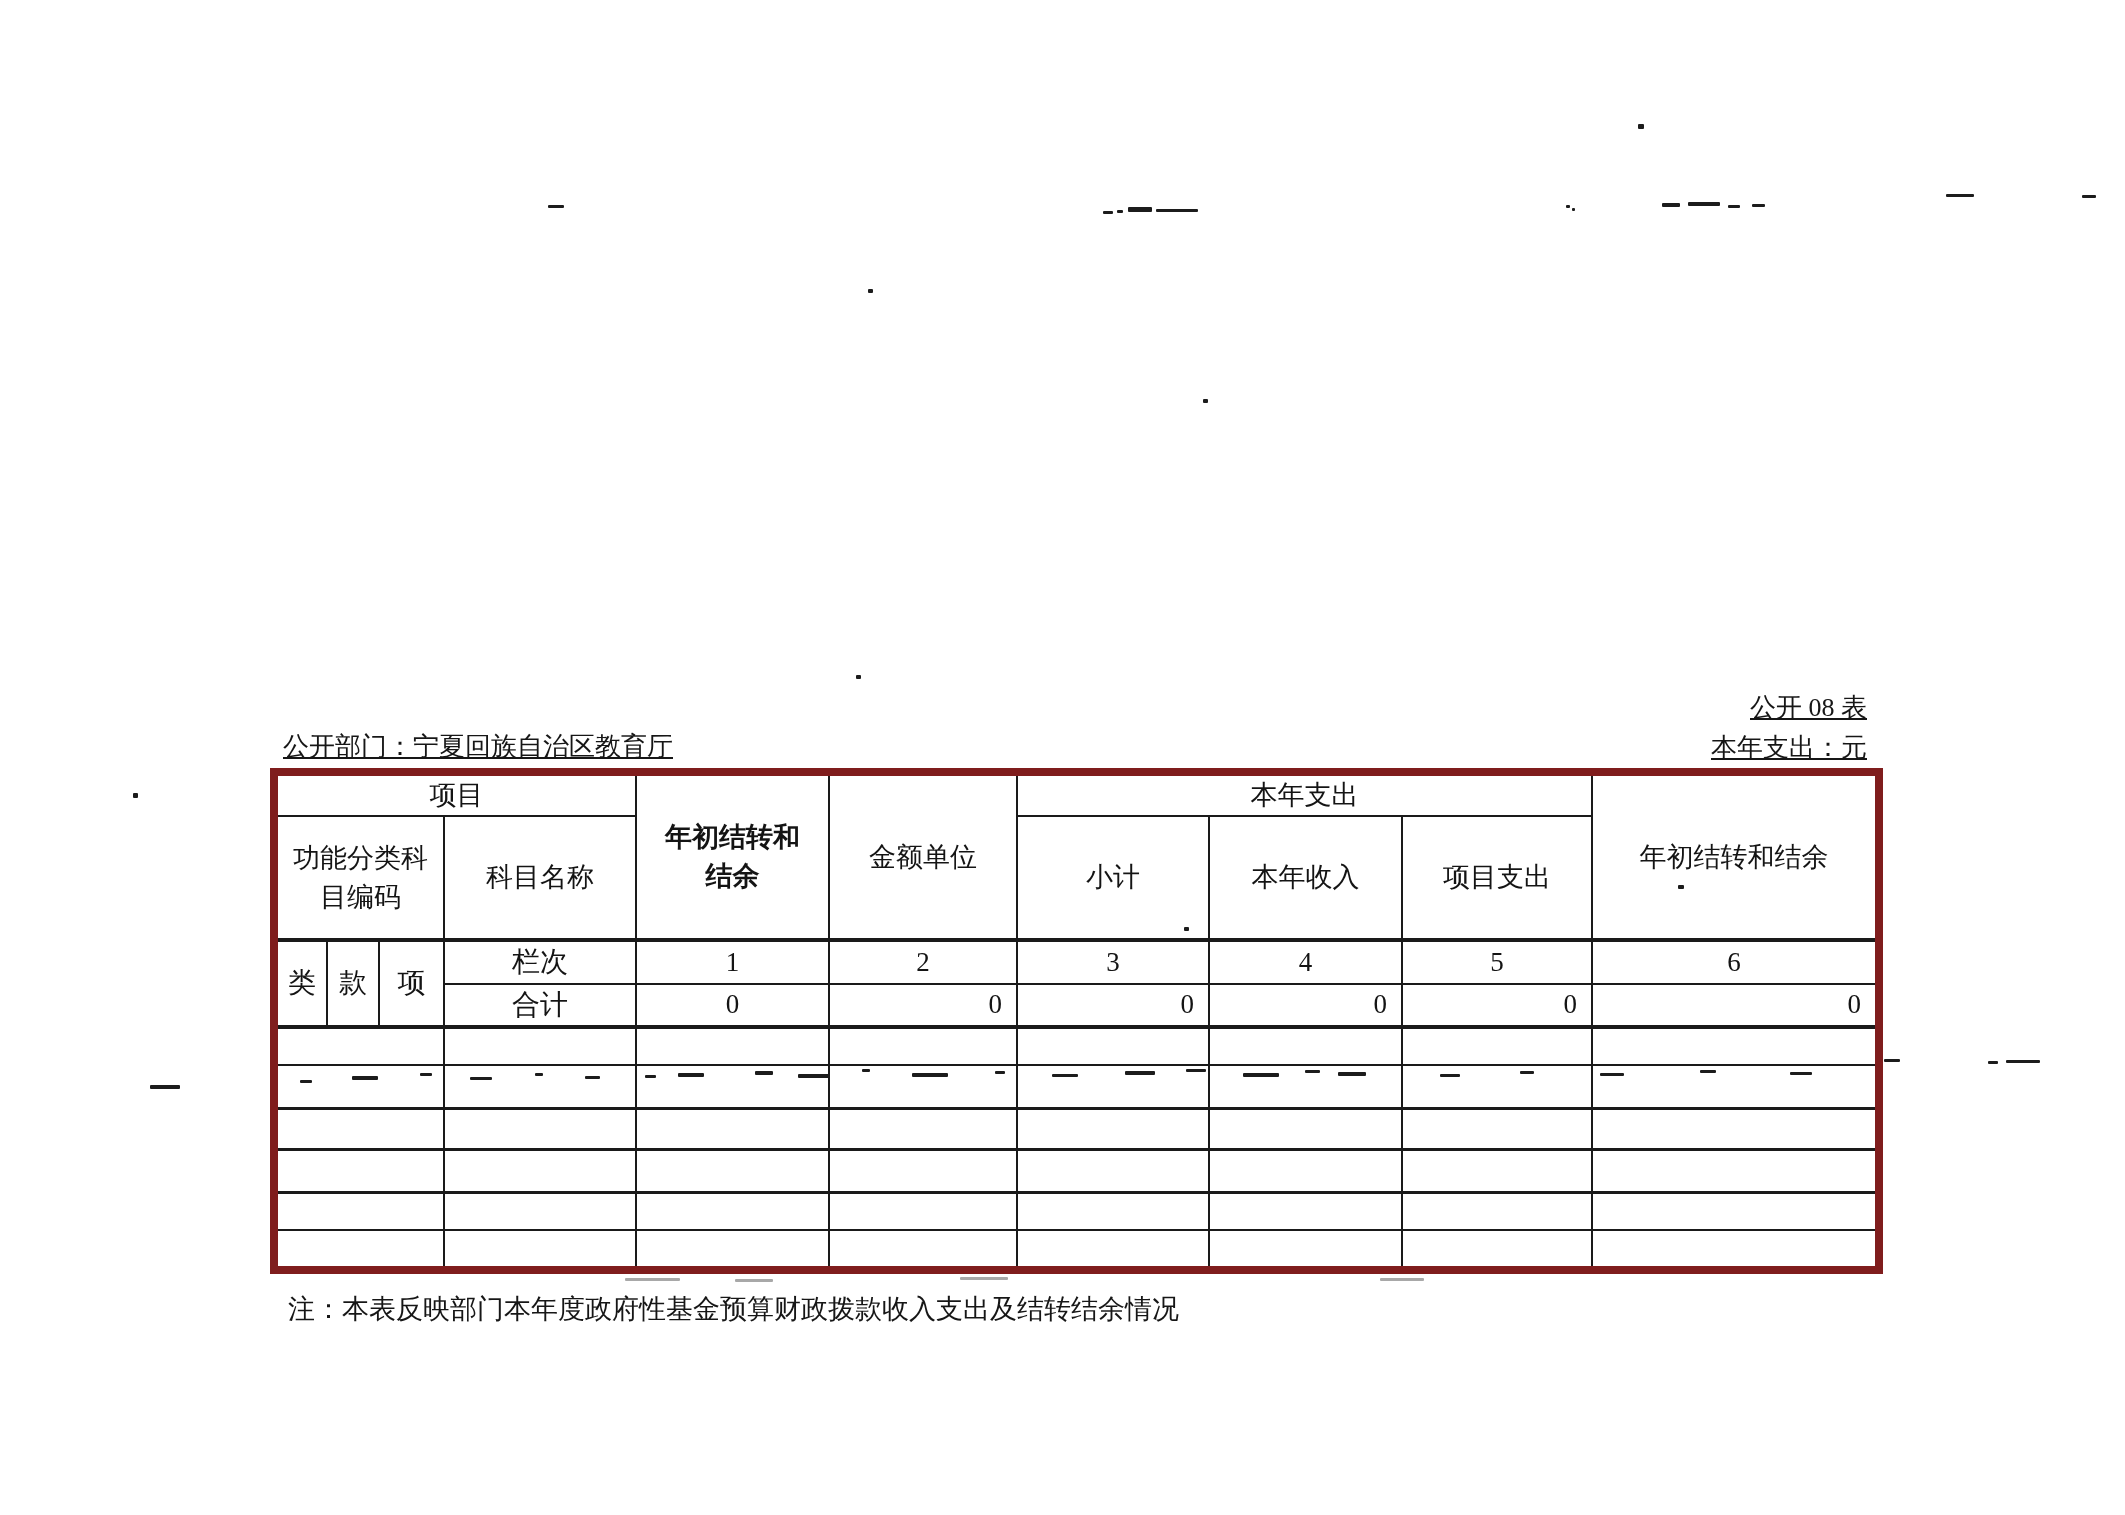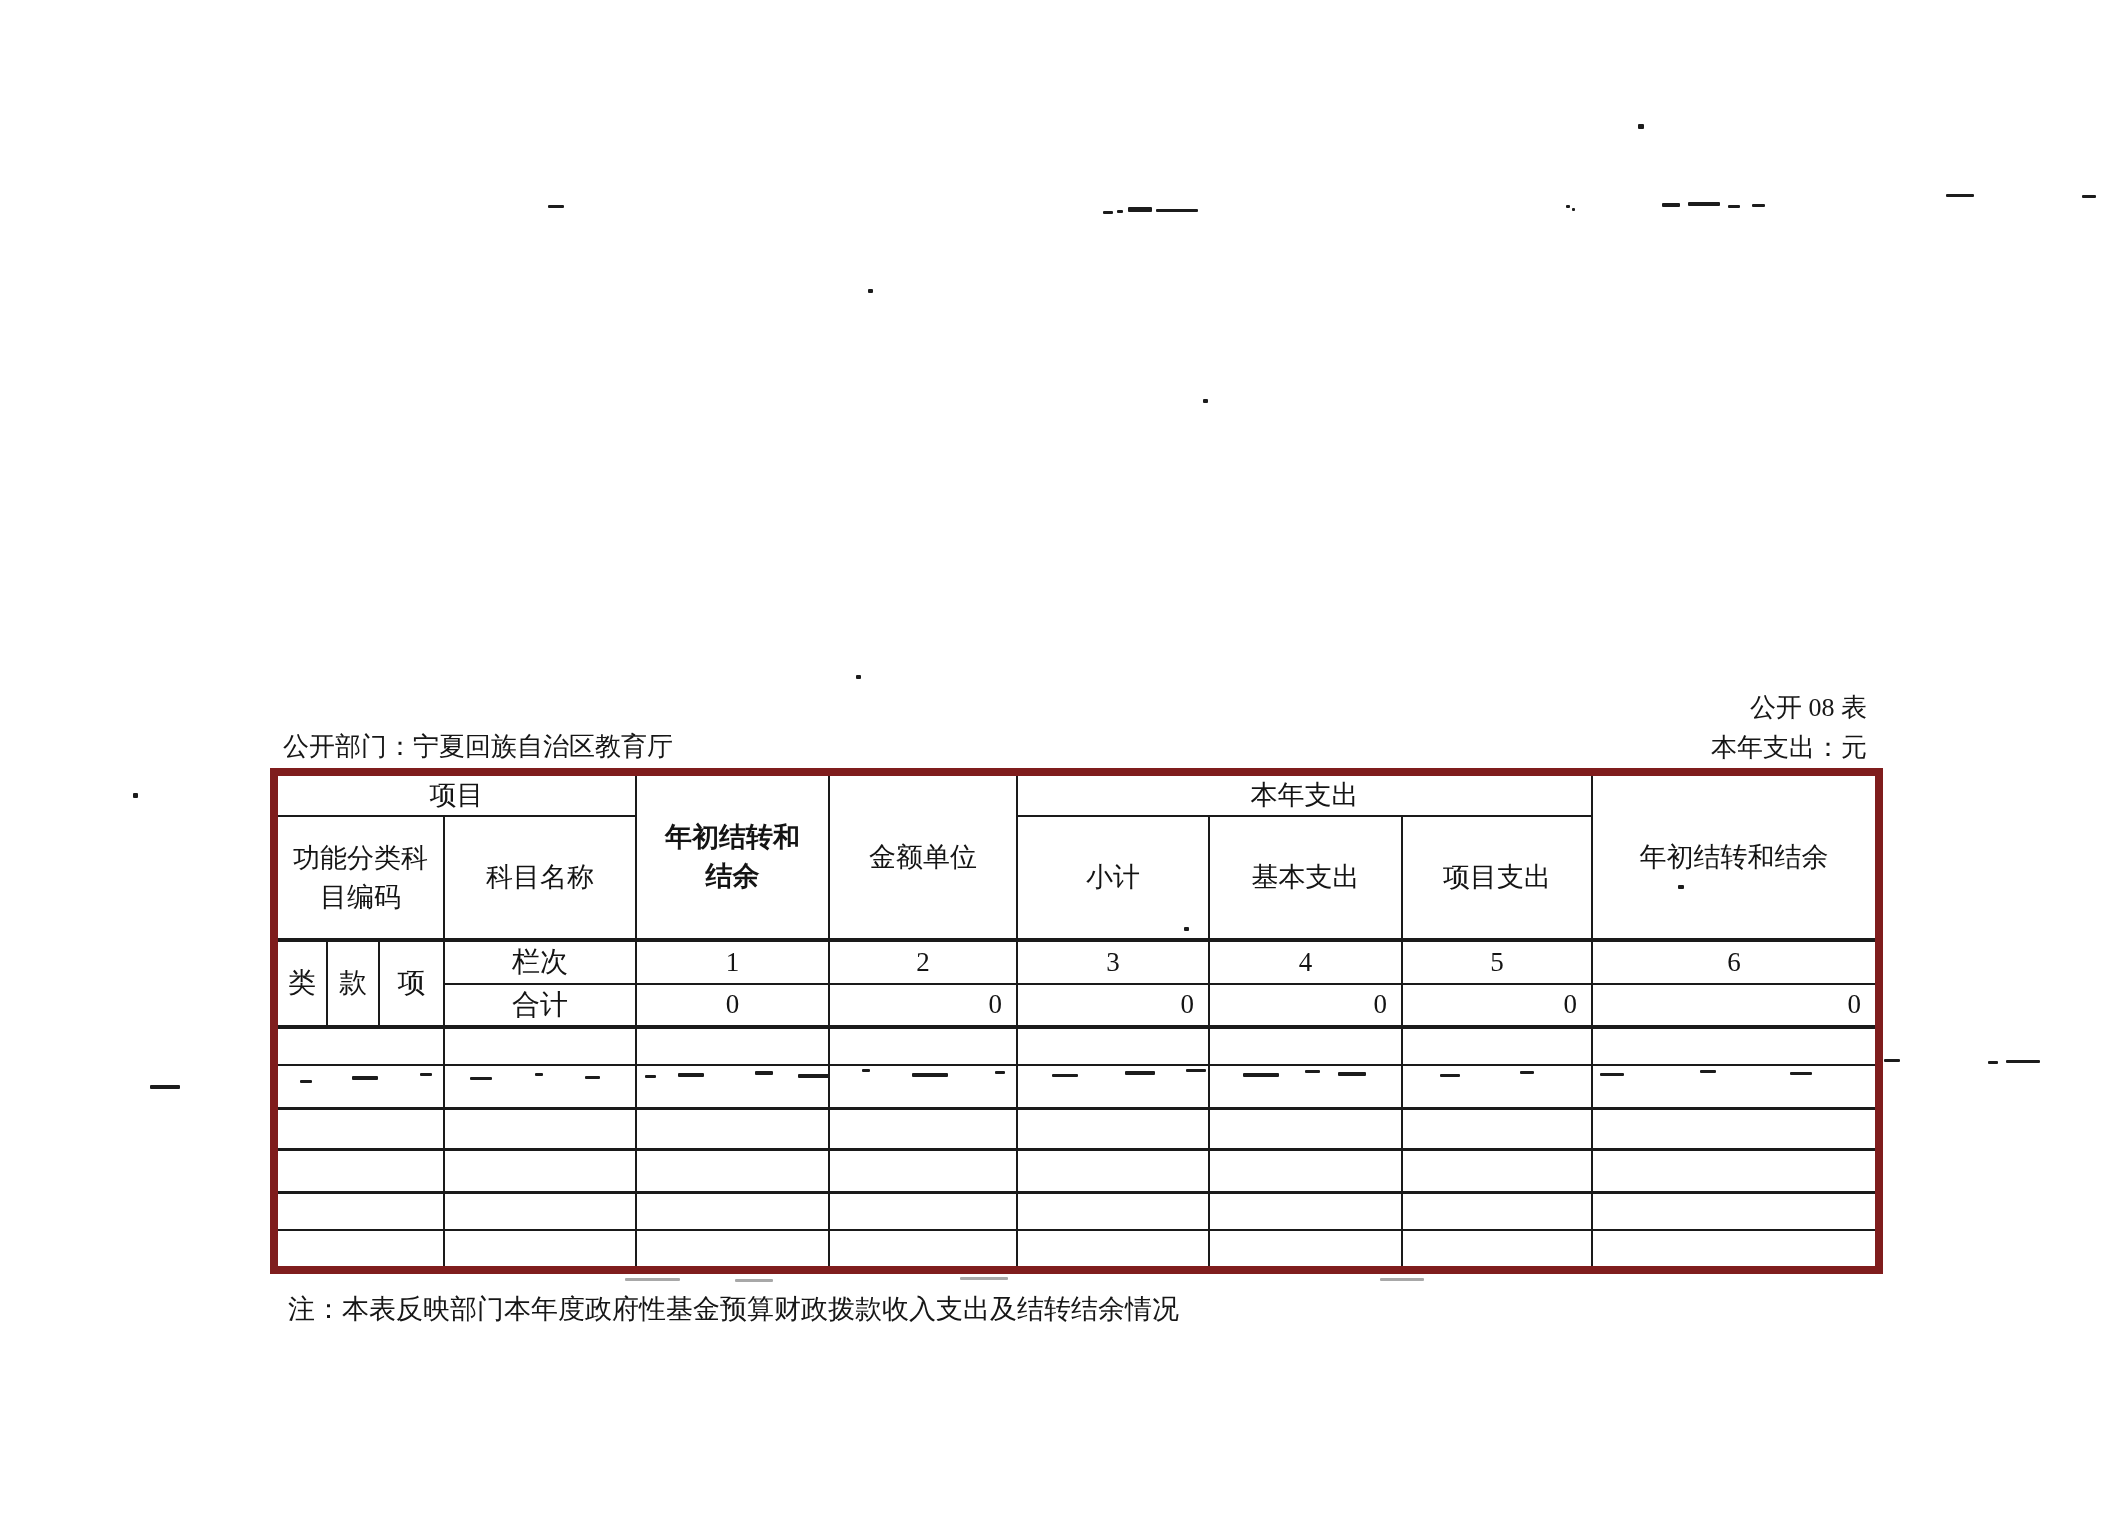--- a/index.html
+++ b/index.html
@@ -22,20 +22,21 @@
     font-weight: 700;
     letter-spacing: 3px;
     color: #0d0d0d;
     font-family: "Liberation Serif", serif;
   }
   .meta-line {
     position: absolute;
     font-size: 26px;
     color: #161616;
     white-space: nowrap;
+    text-decoration: underline;
   }
   #form-label   { top: 690px; right: 258px; }   
   #unit-label   { top: 730px; right: 258px; }
   #department   { top: 729px; left: 283px; }
   
   #budget-table {
     position: absolute;
     left: 270px; top: 768px;
     width: 1605px;
     border-collapse: collapse;
@@ -106,21 +107,21 @@
         <td rowspan="2" class="bb-thick pad-wide">年初结转和结余</td>
         <td rowspan="2" class="bb-thick">金额单位</td>
         <td colspan="3">本年支出</td>
         <td rowspan="2" class="bb-thick">年初结转和结余</td>
       </tr>
 
       <tr style="height:124px">
         <td colspan="3" class="bb-thick pad-wrap">功能分类科目编码</td>
         <td class="bb-thick">科目名称</td>
         <td class="bb-thick">小计</td>
-        <td class="bb-thick">基本支出</td>
+        <td class="bb-thick">本年收入</td>
         <td class="bb-thick">项目支出</td>
       </tr>
 
       <tr style="height:41px">
         <td rowspan="2" class="bb-thick label-cell">类</td>
         <td rowspan="2" class="bb-thick label-cell">款</td>
         <td rowspan="2" class="bb-thick label-cell">项</td>
         <td class="label-cell">栏次</td>
         <td class="num">1</td>
         <td class="num">2</td>

